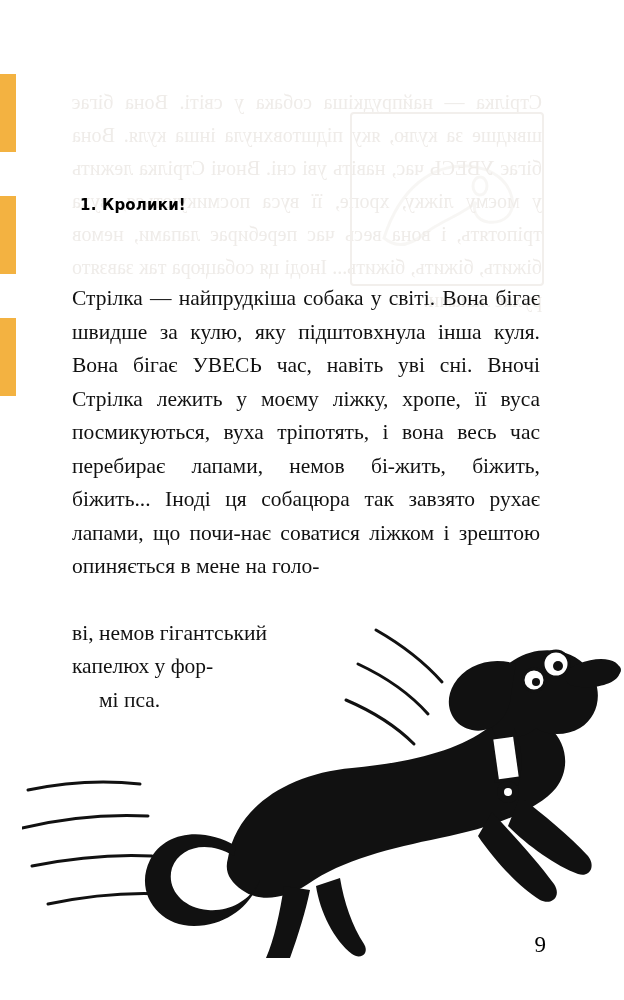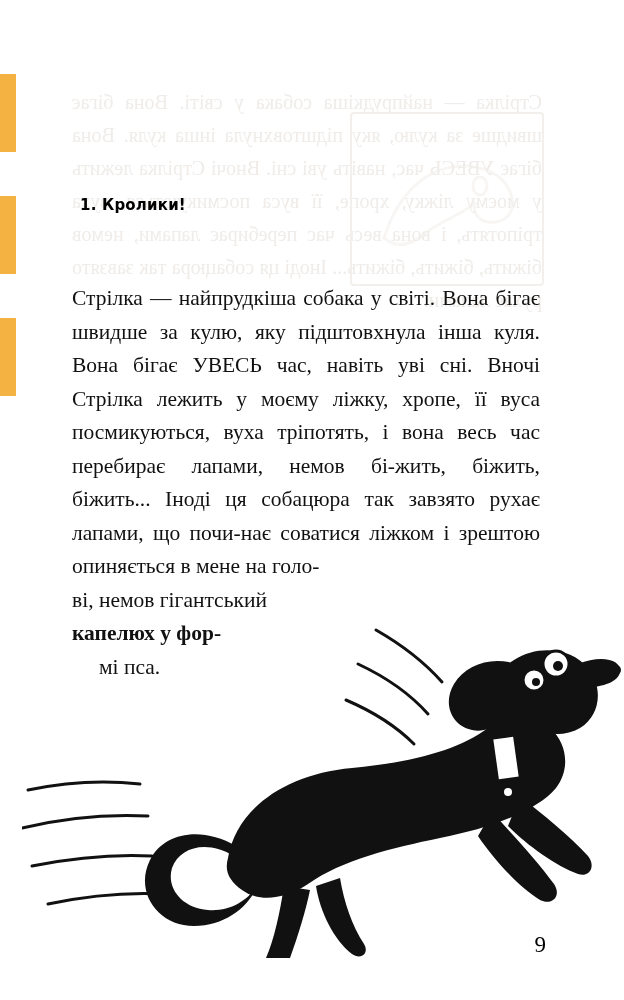--- a/index.html
+++ b/index.html
@@ -124,22 +124,22 @@
   </svg>
 
   <div class="edge-tab t1"></div>
   <div class="edge-tab t2"></div>
   <div class="edge-tab t3"></div>
 
   <h1 class="chapter-title">1. Кролики!</h1>
 
   <div class="body-text">
     <span>Стрілка — найпрудкіша собака у світі. Вона бігає швидше за кулю, яку підштовхнула інша куля. Вона бігає УВЕСЬ час, навіть уві сні. Вночі Стрілка лежить у моєму ліжку, хропе, її вуса посмикуються, вуха тріпотять, і вона весь час перебирає лапами, немов бі-жить, біжить, біжить... Іноді ця собацюра так завзято рухає лапами, що почи-нає соватися ліжком і зрештою опиняється в мене на голо-</span>
-    <span class="short1" style="width:260px;display:block;">ві, немов гігантський</span>
-    <span class="short1" style="width:200px;display:block;font-weight:bold;">капелюх у фор-</span>
+    <span class="short1" style="width:260px;display:block;margin-top:33px;">ві, немов гігантський</span>
+    <span class="short1" style="width:200px;display:block;">капелюх у фор-</span>
     <span class="short1" style="width:160px;display:block;margin-left:27px;">мі пса.</span>
   </div>
 
   <svg class="illus" viewBox="0 0 600 400" aria-hidden="true">
     <g fill="#111111">
 
       <g stroke="#111111" stroke-width="3" stroke-linecap="round" fill="none">
         <path d="M6 230 C44 222, 82 220, 118 224"></path>
         <path d="M0 268 C42 258, 86 254, 126 256"></path>
         <path d="M10 306 C50 298, 92 294, 130 296"></path>

